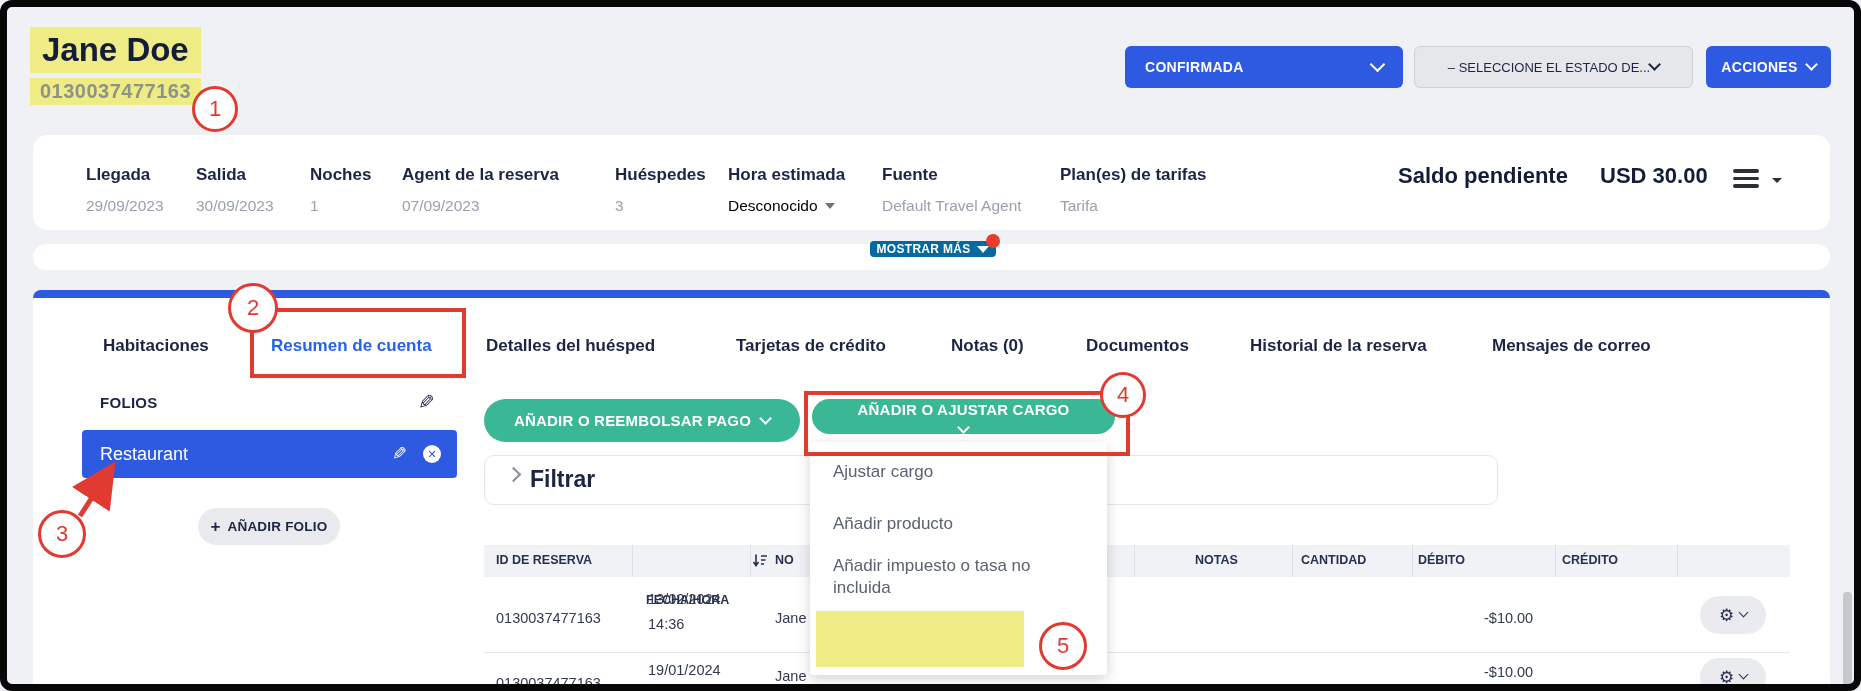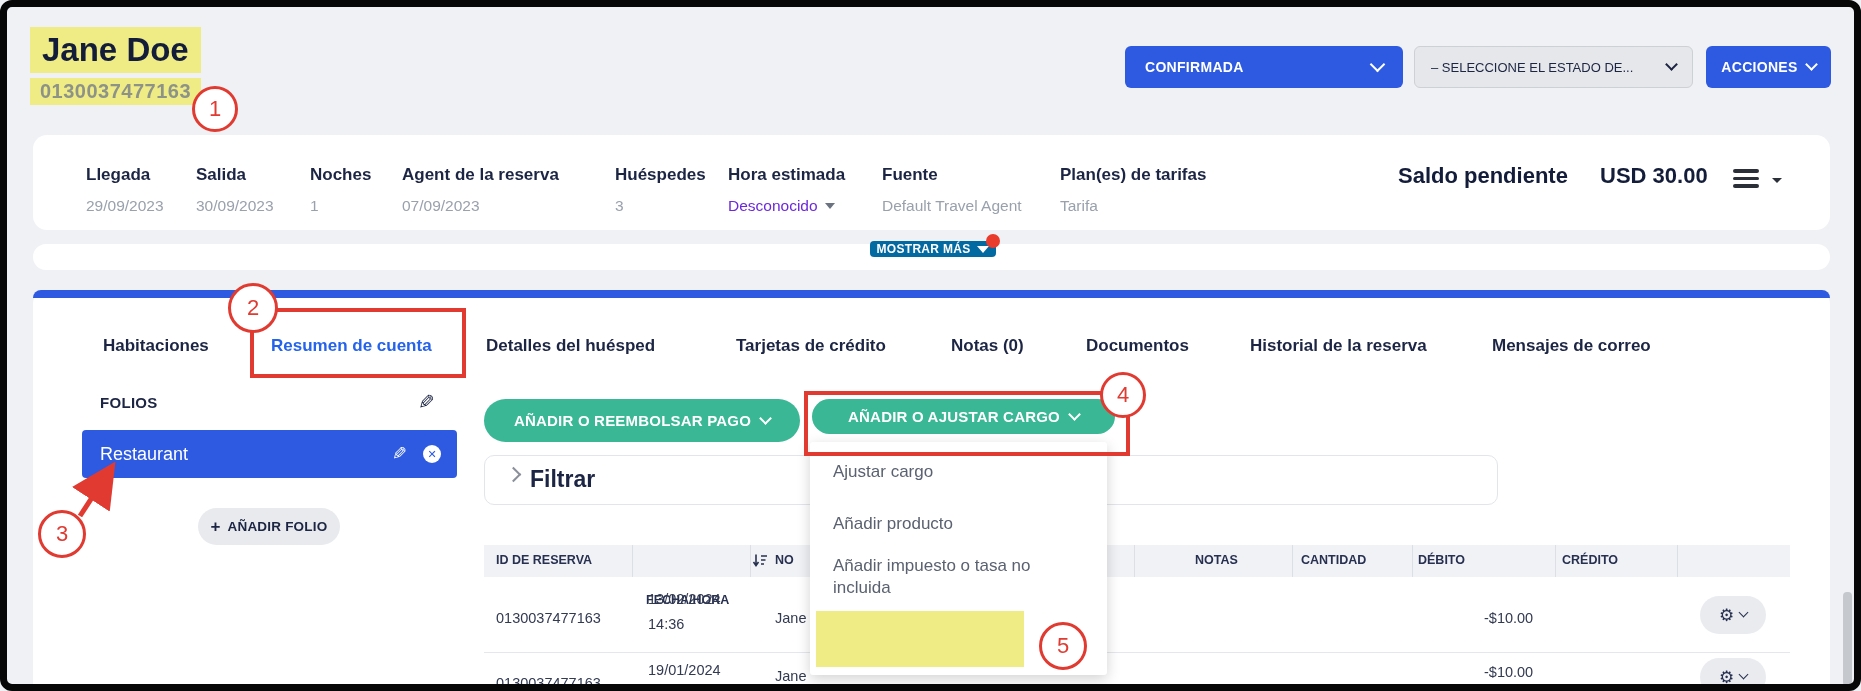--- a/index.html
+++ b/index.html
@@ -53,21 +53,21 @@
     <span class="guest">Jane Doe</span>
   </div>
   <div class="hl" style="left:30px;top:78px;padding:2px 10px;">
     <span class="resid">0130037477163</span>
   </div>
 
   <div class="blue-btn" style="left:1125px;top:46px;width:278px;height:42px;justify-content:space-between;padding:0 20px;box-sizing:border-box;">
     <span>CONFIRMADA</span>
     <span class="chev"></span>
   </div>
-  <div class="gray-btn" style="left:1414px;top:46px;width:279px;height:42px;justify-content:space-between;padding:0 16px;box-sizing:border-box;">
+  <div class="gray-btn" style="left:1414px;top:46px;width:279px;height:42px;justify-content:center;padding:0 16px;box-sizing:border-box;">
     <span>– SELECCIONE EL ESTADO DE...</span>
     <span class="chev sm"></span>
   </div>
   <div class="blue-btn" style="left:1706px;top:46px;width:125px;height:42px;justify-content:center;gap:9px;">
     <span>ACCIONES</span>
     <span class="chev sm"></span>
   </div>
 
   <div class="card" style="left:33px;top:135px;width:1797px;height:95px;"></div>
 
@@ -75,21 +75,21 @@
   <span class="fvalue" style="left:86px;">29/09/2023</span>
   <span class="flabel" style="left:196px;">Salida</span>
   <span class="fvalue" style="left:196px;">30/09/2023</span>
   <span class="flabel" style="left:310px;">Noches</span>
   <span class="fvalue" style="left:310px;">1</span>
   <span class="flabel" style="left:402px;">Agent de la reserva</span>
   <span class="fvalue" style="left:402px;">07/09/2023</span>
   <span class="flabel" style="left:615px;">Huéspedes</span>
   <span class="fvalue" style="left:615px;">3</span>
   <span class="flabel" style="left:728px;">Hora estimada</span>
-  <span class="fvalue" style="left:728px;color:#6d28d9;">
+  <span class="fvalue" style="left:728px;color:#000000;">
     <span>Desconocido</span>
     <span class="tri" style="color:#6b7280;"></span>
   </span>
   <span class="flabel" style="left:882px;">Fuente</span>
   <span class="fvalue" style="left:882px;">Default Travel Agent</span>
   <span class="flabel" style="left:1060px;">Plan(es) de tarifas</span>
   <span class="fvalue" style="left:1060px;">Tarifa</span>
 
   <span class="abs saldo" style="left:1398px;top:163px;">Saldo pendiente</span>
   <span class="abs saldo" style="left:1600px;top:163px;">USD 30.00</span>
@@ -132,21 +132,21 @@
 
   <div class="abs" style="left:198px;top:508px;width:142px;height:37px;background:#e9eaed;border-radius:19px;display:flex;align-items:center;justify-content:center;gap:7px;cursor:pointer;">
     <span style="font-size:17px;font-weight:800;">+</span>
     <span style="font-size:13.5px;font-weight:800;letter-spacing:.2px;">AÑADIR FOLIO</span>
   </div>
 
   <div class="teal" style="left:484px;top:399px;width:316px;height:43px;">
     <span>AÑADIR O REEMBOLSAR PAGO</span>
     <span class="chev sm"></span>
   </div>
-  <div class="teal" style="left:812px;top:399px;width:303px;height:35px;">
+  <div class="teal" style="left:812px;top:399px;width:303px;height:35px;flex-direction:column;">
     <span>AÑADIR O AJUSTAR CARGO</span>
     <span class="chev sm"></span>
   </div>
 
   <div class="abs" style="left:484px;top:455px;width:1014px;height:50px;background:#fff;border:1.5px solid #e3e5ea;border-radius:10px;box-sizing:border-box;"></div>
   <span class="abs chev right" style="left:508px;top:474px;color:#8a8f9b;"></span>
   <span class="abs" style="left:530px;top:466px;font-size:23px;font-weight:800;">Filtrar</span>
 
   <div class="abs" style="left:484px;top:545px;width:1306px;height:32px;background:#f1f2f6;"></div>
   <span class="th" style="left:496px;">ID DE RESERVA</span>

